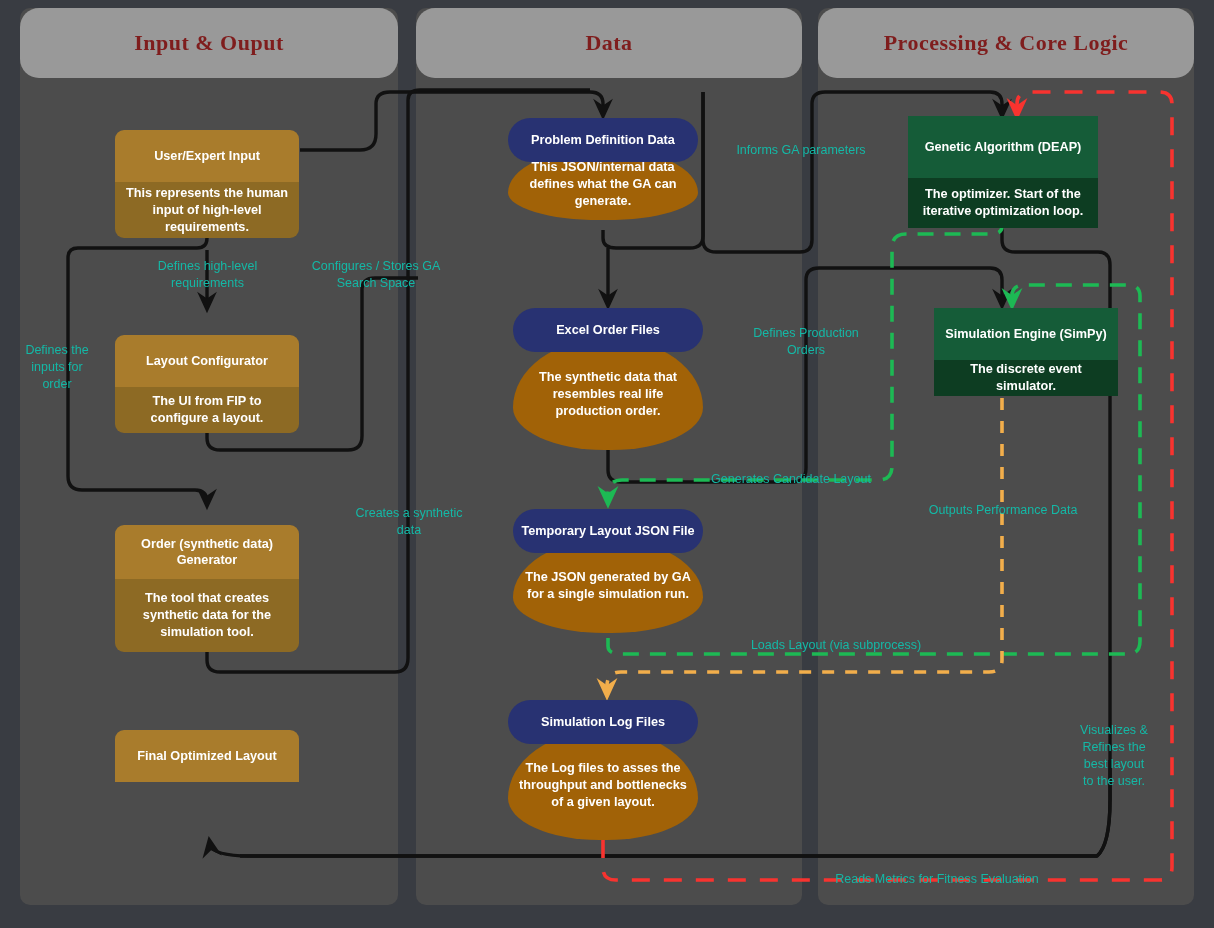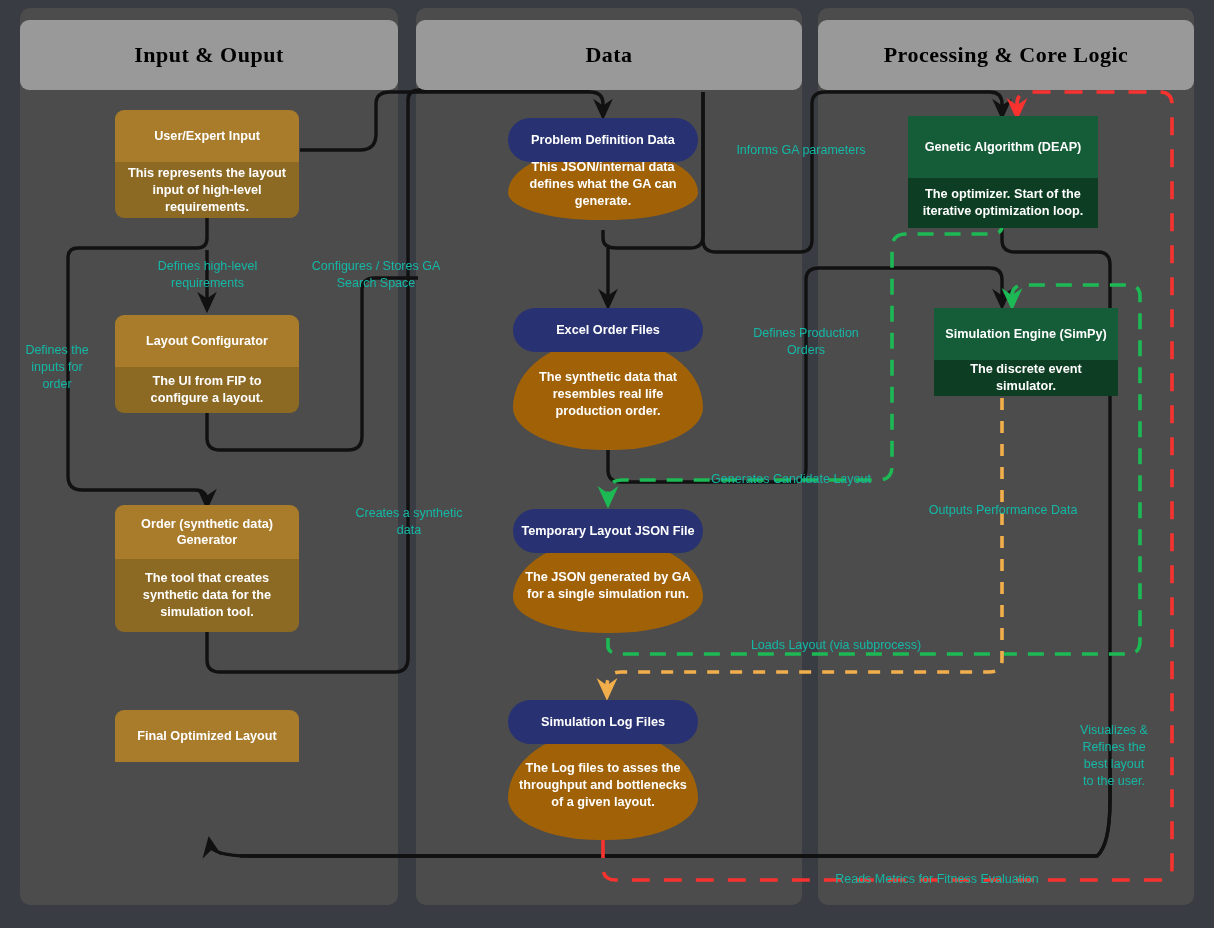--- a/index.html
+++ b/index.html
@@ -14,28 +14,27 @@
 
   
   .panel{
     position:absolute;
     background:#4c4c4c;
     border-radius:10px;
   }
   .panel-header{
     position:absolute;
     background:#999999;
-    border-radius:9px;
+    border-radius:19px;
     display:flex;align-items:center;justify-content:center;
-    color:#000000;
+    color:#7f1d1d;
     font-family:"Liberation Serif", serif;
     font-weight:700;
     font-size:22px;
     letter-spacing:.5px;
-    margin-top:12px;
   }
 
   
   #edges{position:absolute;left:0;top:0;width:1214px;height:928px;}
 
   
   .elabel{
     position:absolute;
     color:#14b8a6;
     font-size:12.5px;
@@ -58,21 +57,21 @@
   .node .body{
     display:flex;align-items:center;justify-content:center;
     text-align:center;
     color:#ffffff;font-weight:700;font-size:12.7px;
     line-height:17px;
     box-sizing:border-box;
     padding:4px 10px;
   }
 
   
-  .io .hdr{background:#a97c2c;border-radius:9px 9px 0 0;}
+  .io .hdr{background:#a97c2c;border-radius:9px 9px 0 0;margin-top:20px;}
   .io .body{background:#8d6a24;border-radius:0 0 9px 9px;}
 
   
   .proc .hdr{background:#155c38;}
   .proc .body{background:#0d3d22;}
 
   
   .data .hdr{background:#283272;border-radius:28px;}
   .data .body{
     background:#a16207;
@@ -168,21 +167,21 @@
   <div class="elabel" style="left:918px;top:502px;width:170px;">Outputs Performance Data</div>
   <div class="elabel" style="left:739px;top:637px;width:194px;">Loads Layout (via subprocess)</div>
   <div class="elabel" style="left:1072px;top:722px;width:84px;">Visualizes &amp;
 Refines the
 best layout
 to the user.</div>
   <div class="elabel" style="left:826px;top:871px;width:222px;">Reads Metrics for Fitness Evaluation</div>
 
   <div class="node io" style="left:115px;top:110px;width:184px;">
     <div class="hdr" style="height:52px;">User/Expert Input</div>
-    <div class="body" style="height:56px;">This represents the layout input of high-level requirements.</div>
+    <div class="body" style="height:56px;">This represents the human input of high-level requirements.</div>
   </div>
 
   <div class="node io" style="left:115px;top:315px;width:184px;">
     <div class="hdr" style="height:52px;">Layout Configurator</div>
     <div class="body" style="height:46px;">The UI from FIP to configure a layout.</div>
   </div>
 
   <div class="node io" style="left:115px;top:505px;width:184px;">
     <div class="hdr" style="height:54px;">Order (synthetic data) Generator</div>
     <div class="body" style="height:73px;">The tool that creates synthetic data for the simulation tool.</div>

